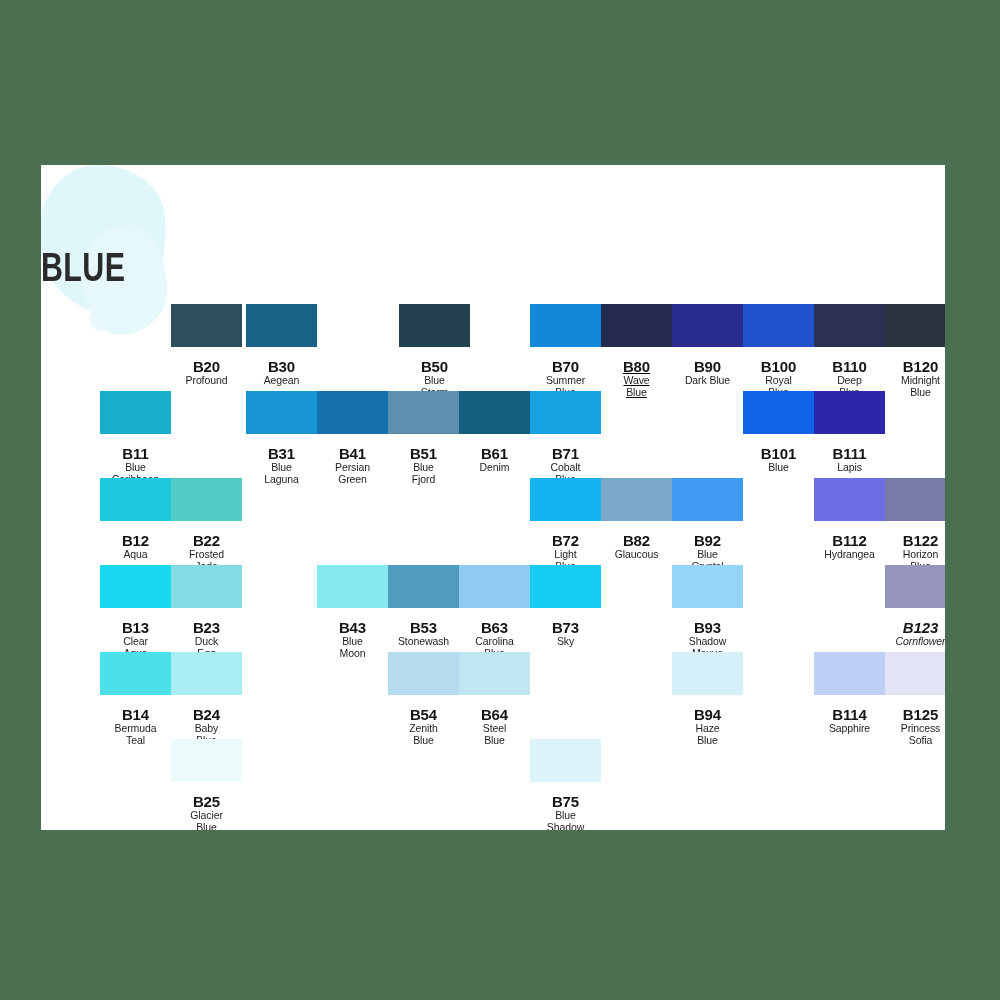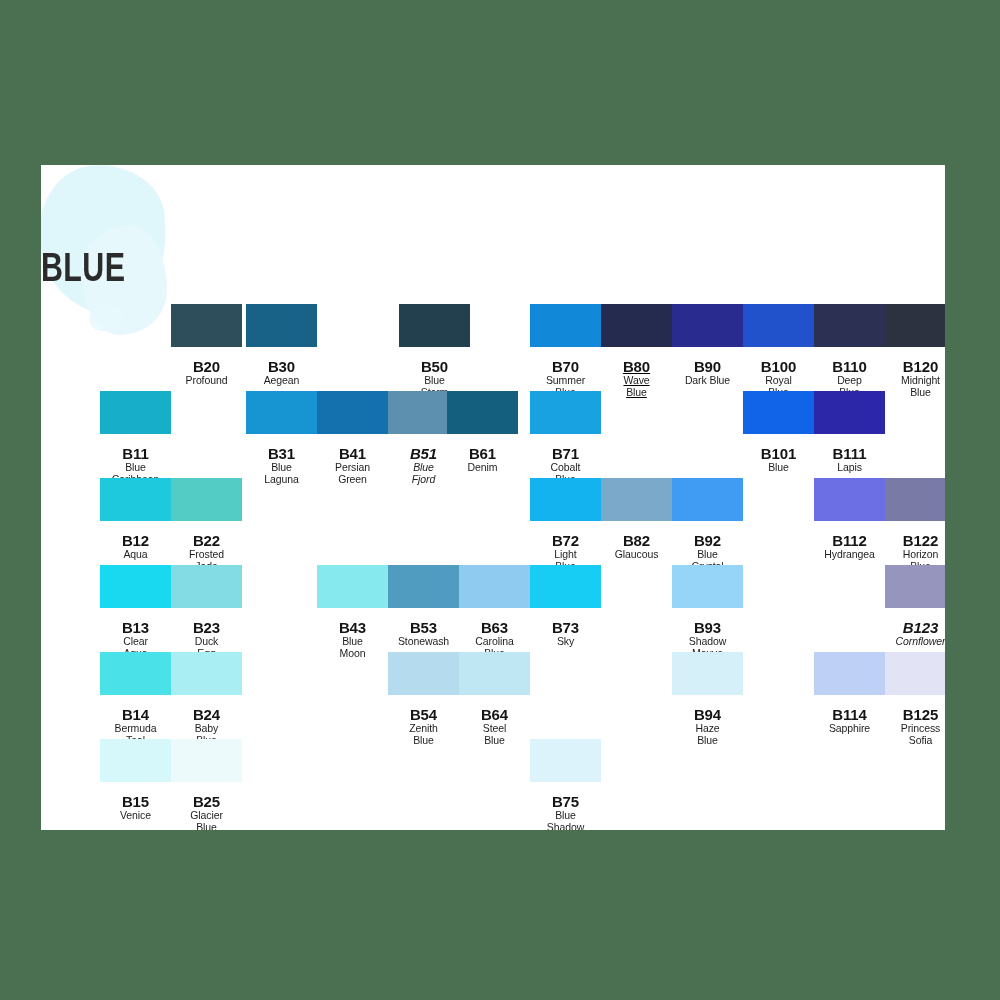--- a/index.html
+++ b/index.html
@@ -213,27 +213,27 @@
             <div class="cell-code">B31</div>
             <div class="cell-name">Blue
 Laguna</div>
           </div>
           <div class="cell" style="left: 217px;">
             <div class="swatch" style="background: rgb(21, 112, 174);"></div>
             <div class="cell-code">B41</div>
             <div class="cell-name">Persian
 Green</div>
           </div>
-          <div class="cell" style="left: 288px; font-style: italic;">
+          <div class="cell" style="left: 288px;">
             <div class="swatch" style="background: rgb(93, 143, 174);"></div>
             <div class="cell-code">B51</div>
             <div class="cell-name">Blue
 Fjord</div>
           </div>
-          <div class="cell" style="left: 347px;">
+          <div class="cell" style="left: 359px;">
             <div class="swatch" style="background: rgb(21, 95, 126);"></div>
             <div class="cell-code">B61</div>
             <div class="cell-name">Denim</div>
           </div>
           <div class="cell" style="left: 430px;">
             <div class="swatch" style="background: rgb(24, 162, 226);"></div>
             <div class="cell-code">B71</div>
             <div class="cell-name">Cobalt
 Blue</div>
           </div>
@@ -424,25 +424,20 @@
             <div class="cell-name">Sapphire</div>
           </div>
           <div class="cell" style="left: 785px;">
             <div class="swatch" style="background: rgb(226, 228, 246);"></div>
             <div class="cell-code">B125</div>
             <div class="cell-name">Princess
 Sofia</div>
           </div>
         </div>
         <div class="grid-row">
-          <div class="cell" style="left: 0px;">
-            <div class="swatch" style="background: rgb(214, 248, 251);"></div>
-            <div class="cell-code">B15</div>
-            <div class="cell-name">Venice</div>
-          </div>
           <div class="cell" style="left: 71px;">
             <div class="swatch" style="background: rgb(237, 250, 252);"></div>
             <div class="cell-code">B25</div>
             <div class="cell-name">Glacier
 Blue</div>
           </div>
           <div class="cell blank" style="left: 146px;">
             <div class="swatch empty"></div>
           </div>
           <div class="cell blank" style="left: 217px;">

